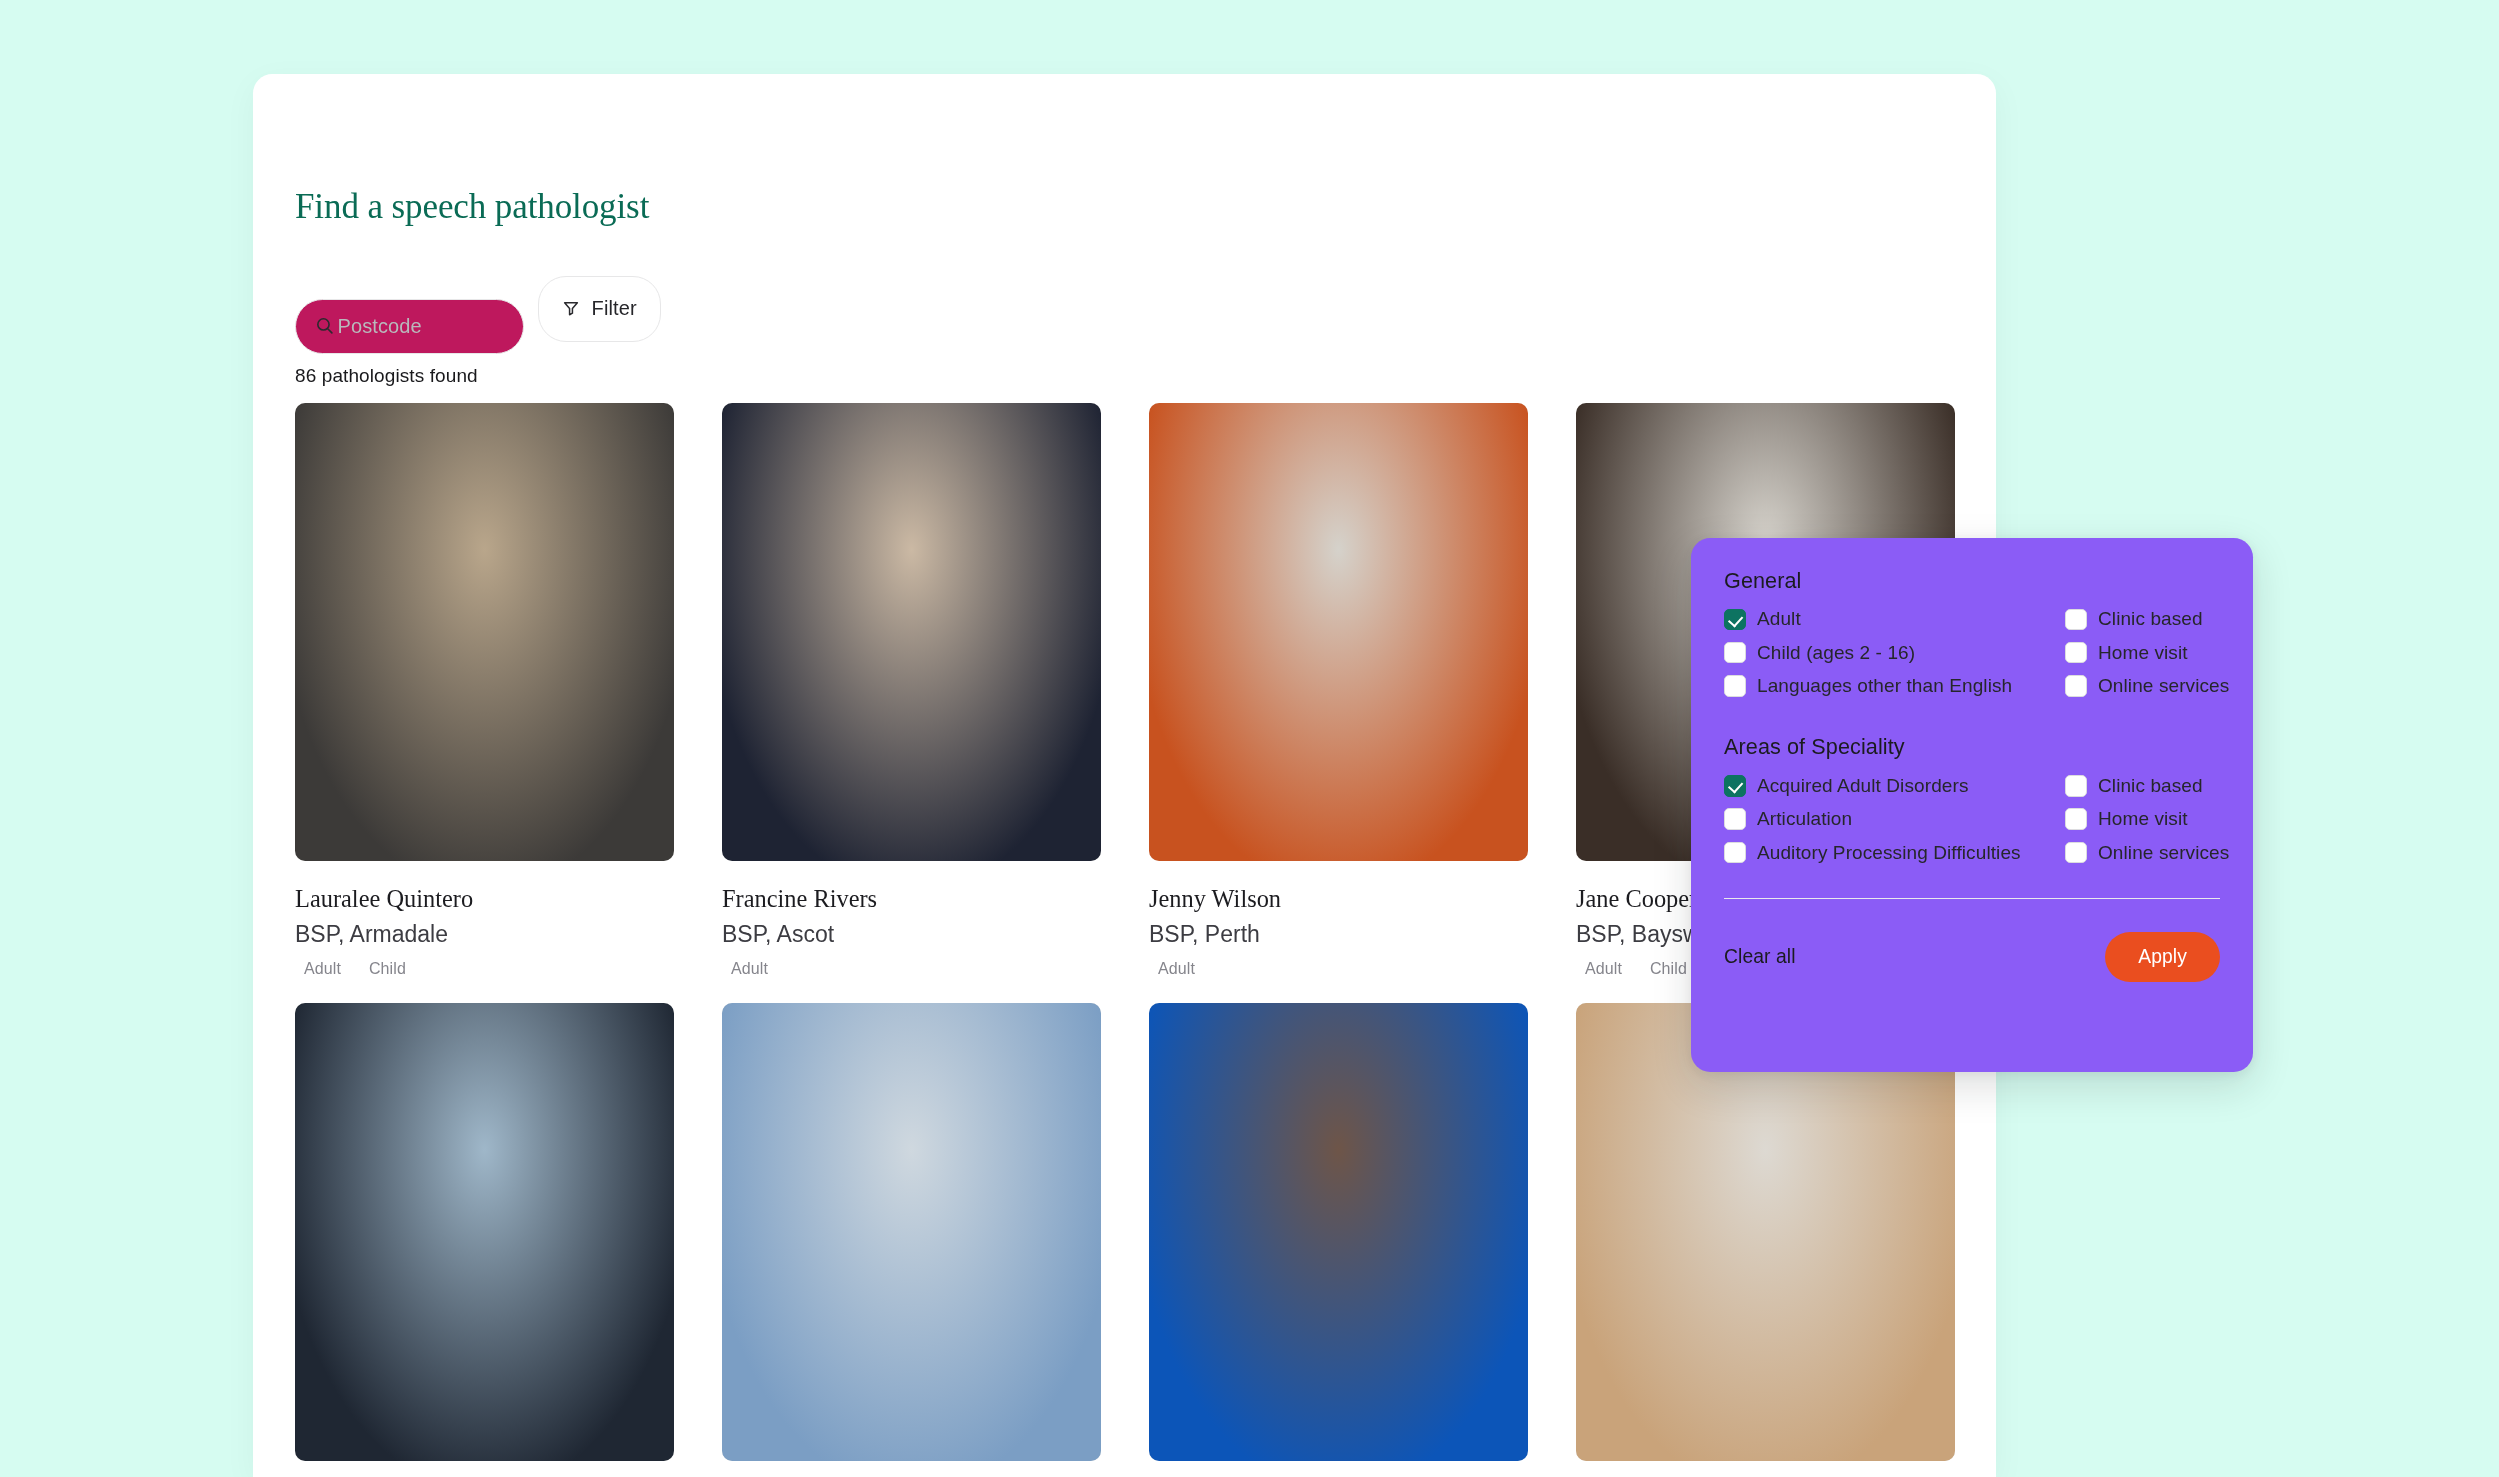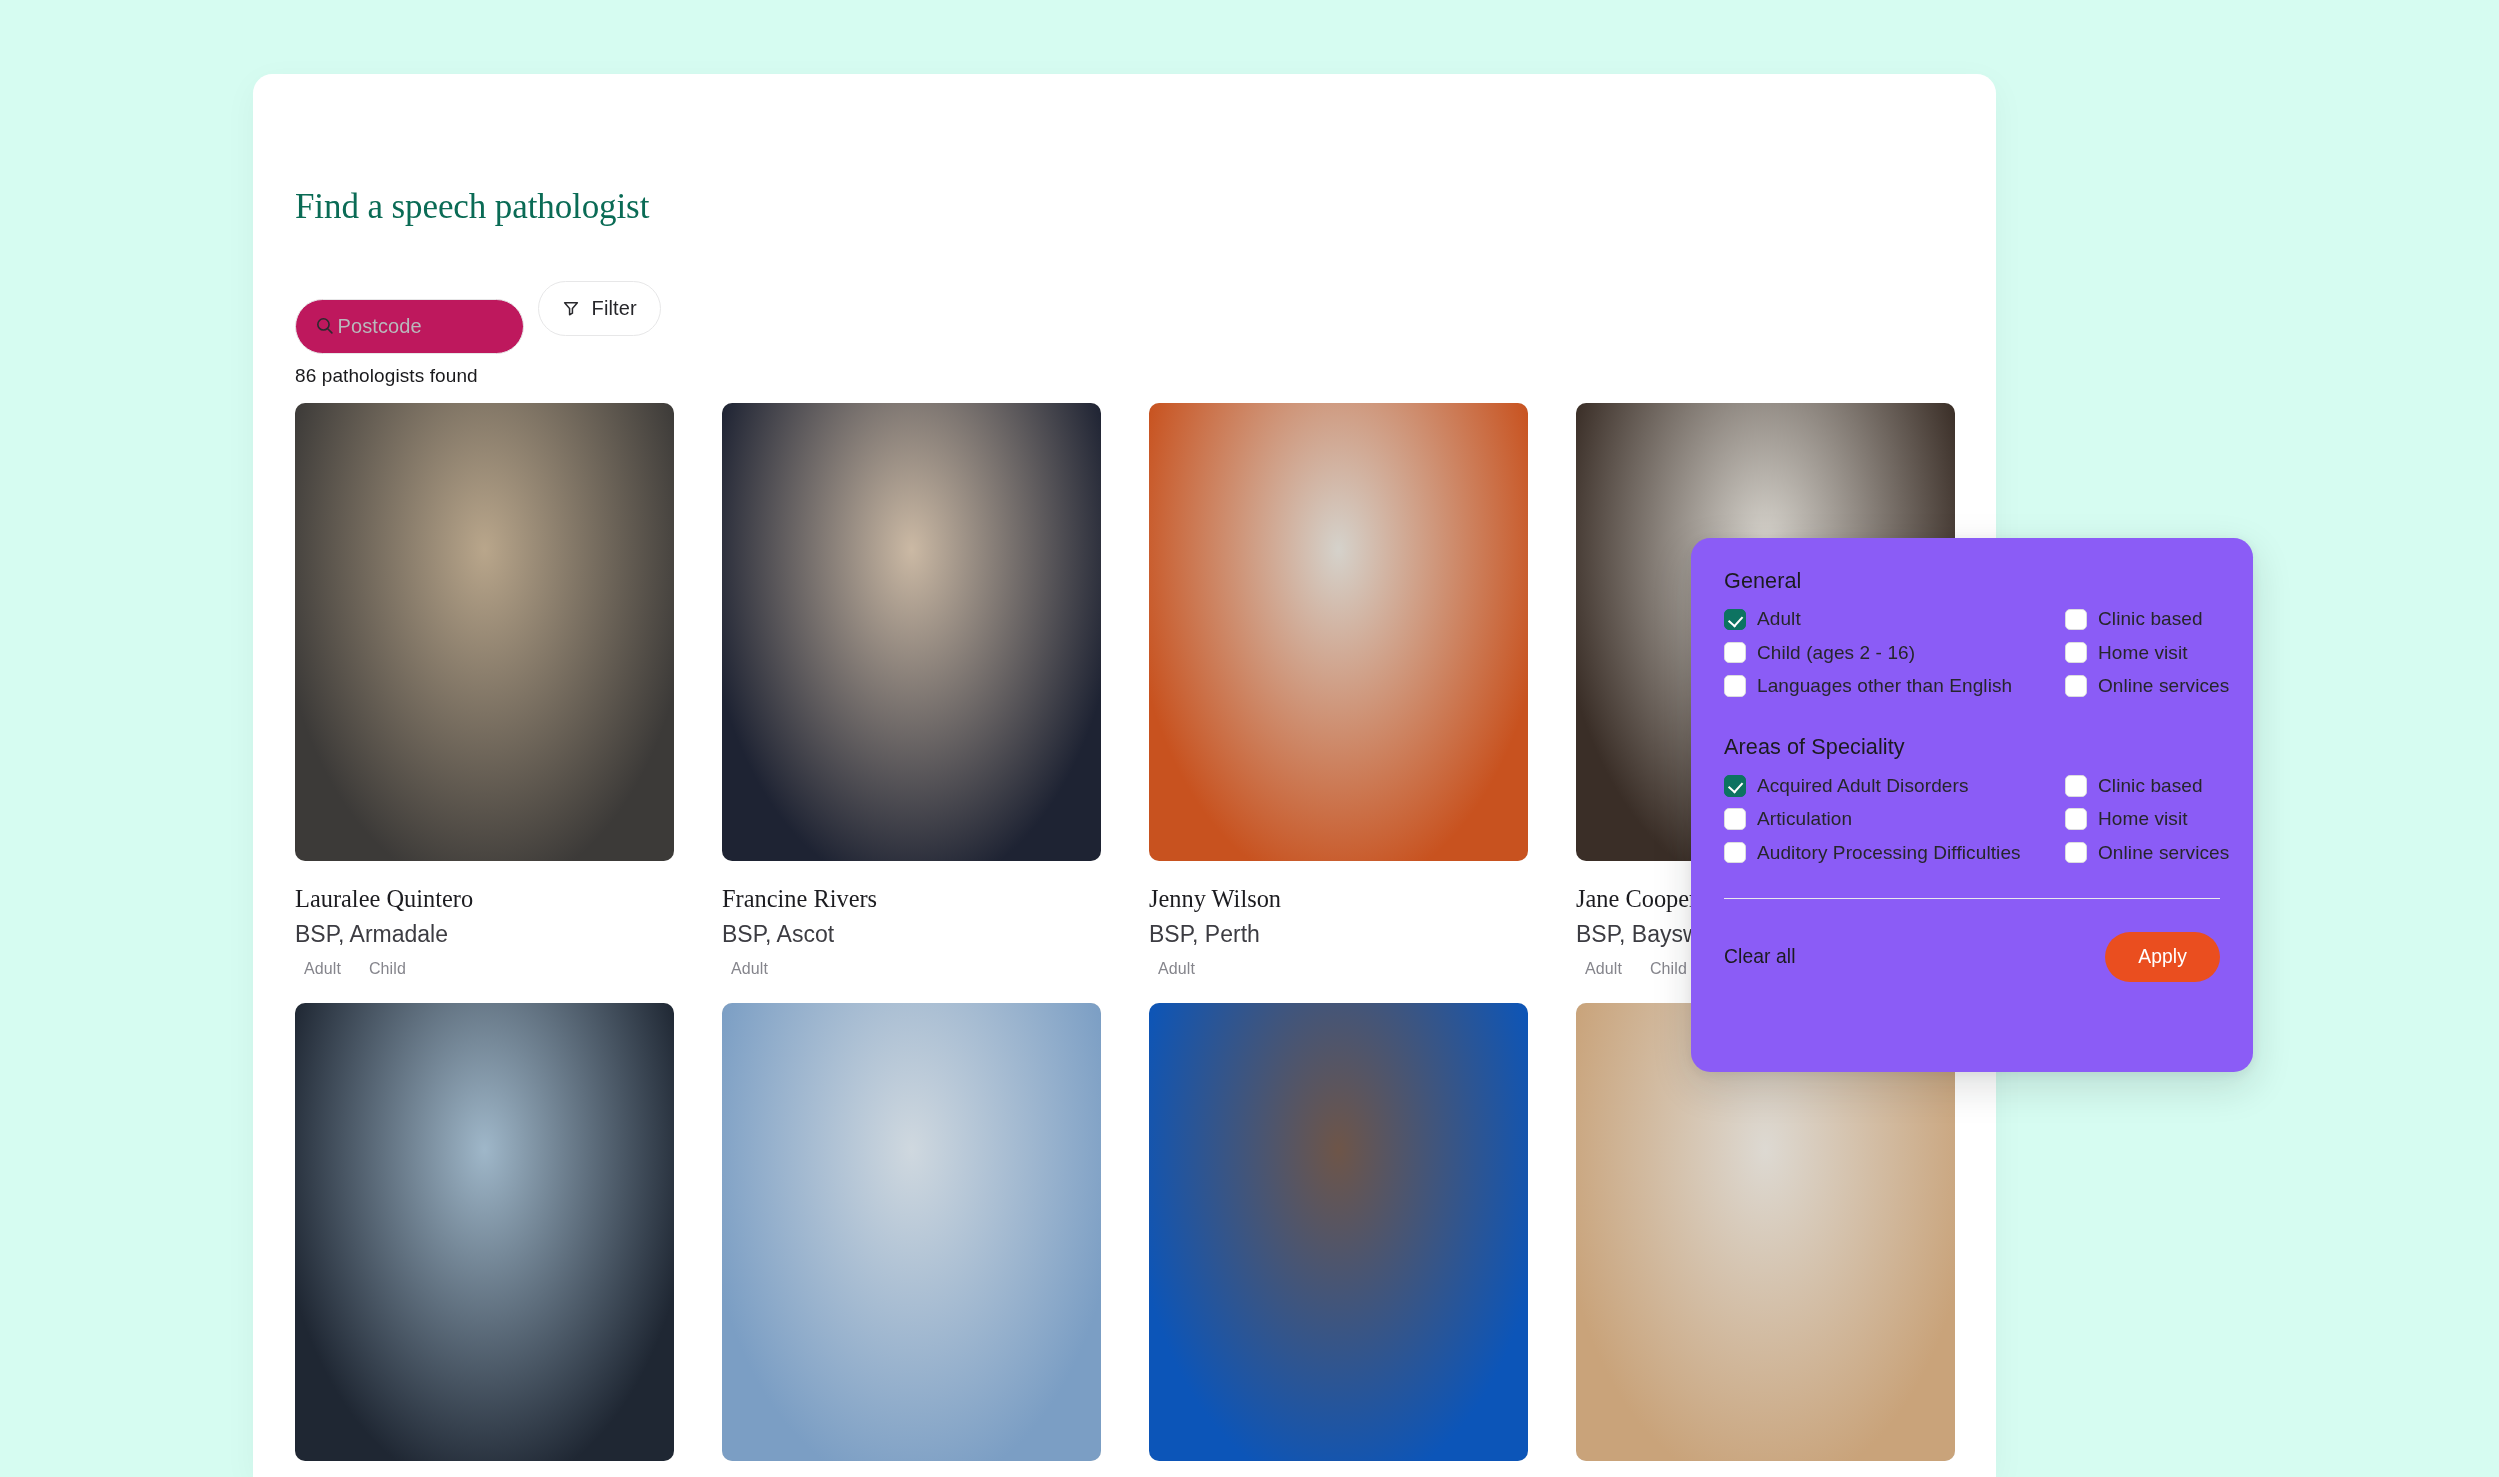--- a/index.html
+++ b/index.html
@@ -69,21 +69,21 @@
     background: #be185d;
     margin-top: 36px;
   }
   .postcode-field .ph {
     font-size: 20px;
     color: #b9b9bc;
     letter-spacing: 0.1px;
   }
 
   .filter-btn {
-    height: 55px;
+    height: 66px;
     padding: 0 23px;
     border: 1.1px solid #e7e7e8;
     border-radius: 28px;
     display: flex;
     align-items: center;
     gap: 12px;
     background: #fff;
     cursor: pointer;
   }
   .filter-btn .lbl {

